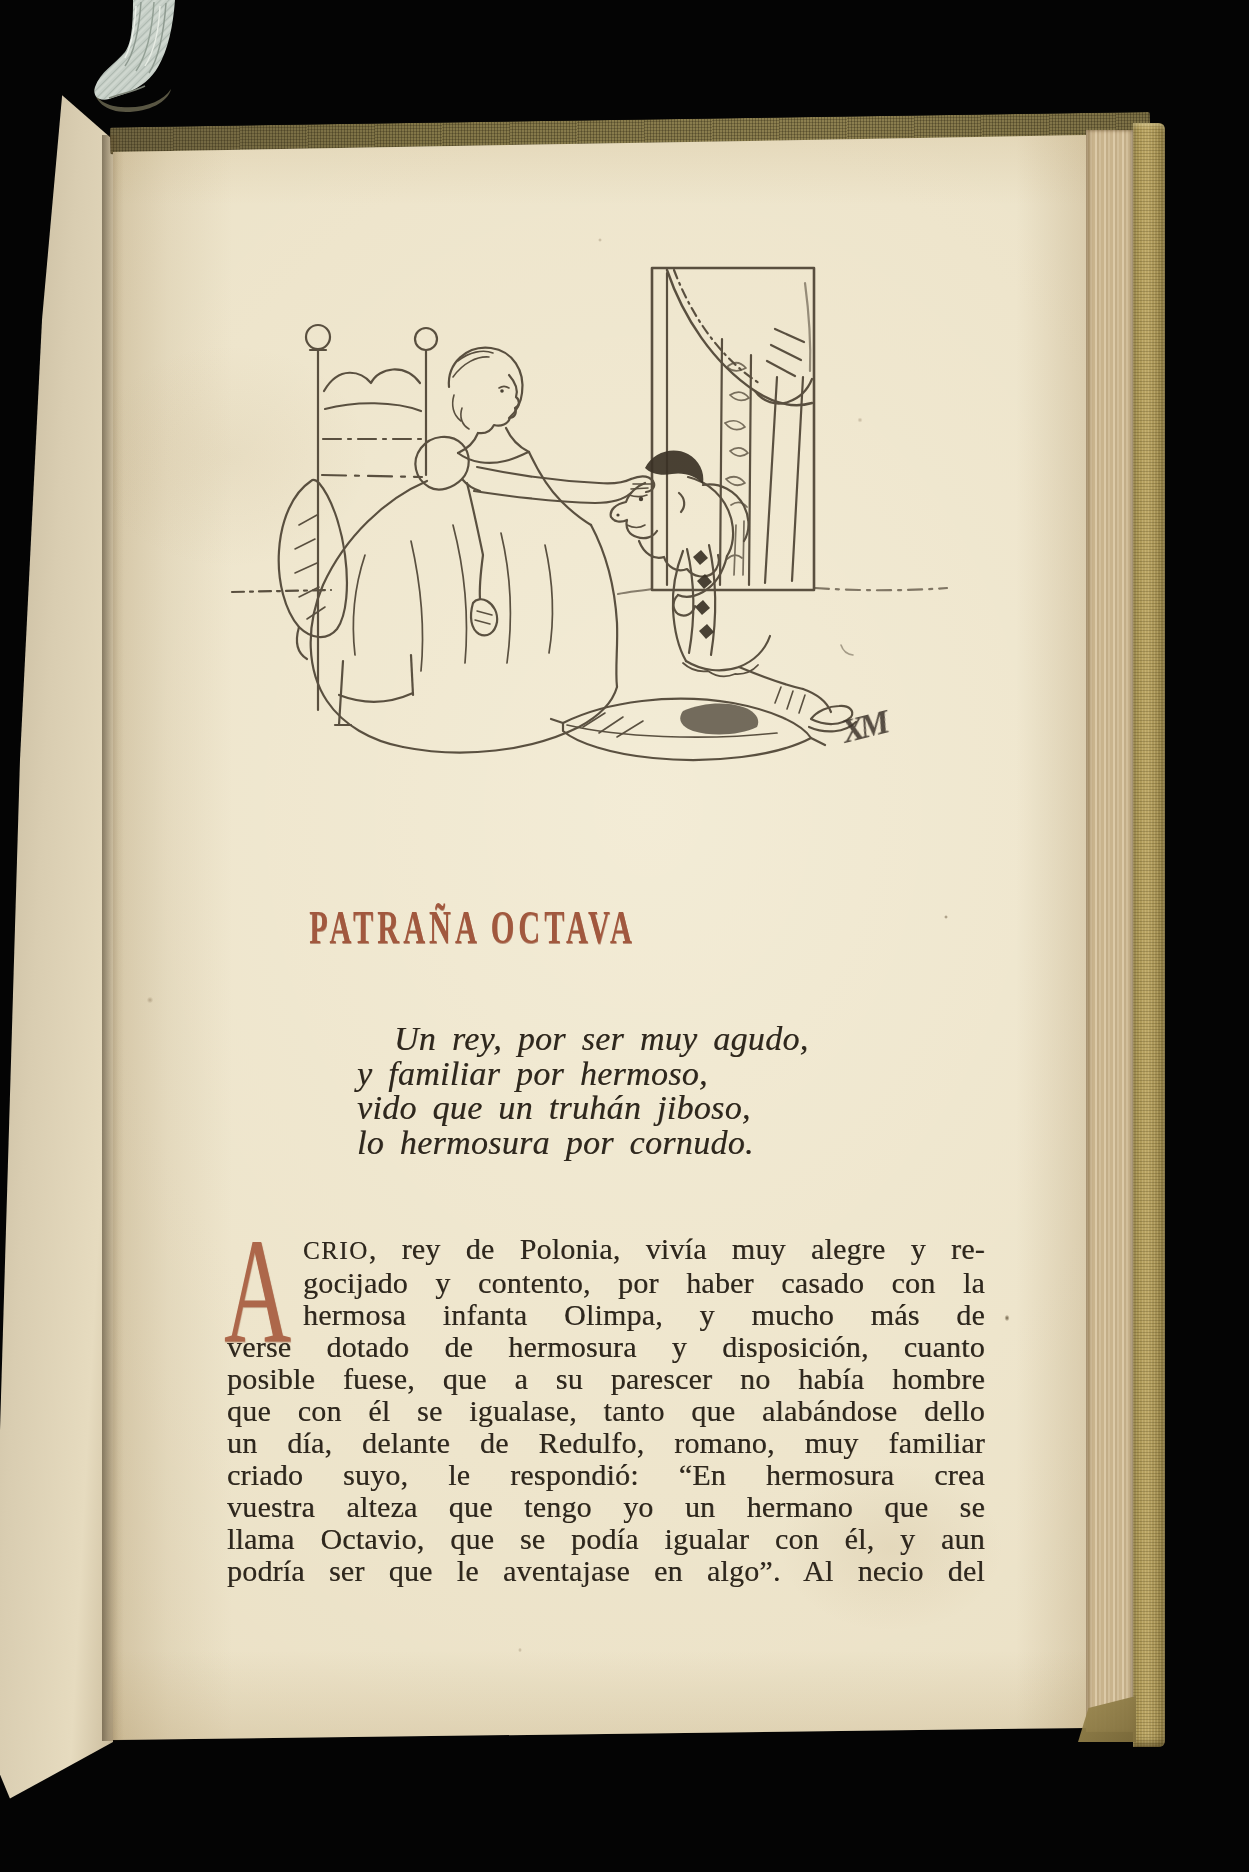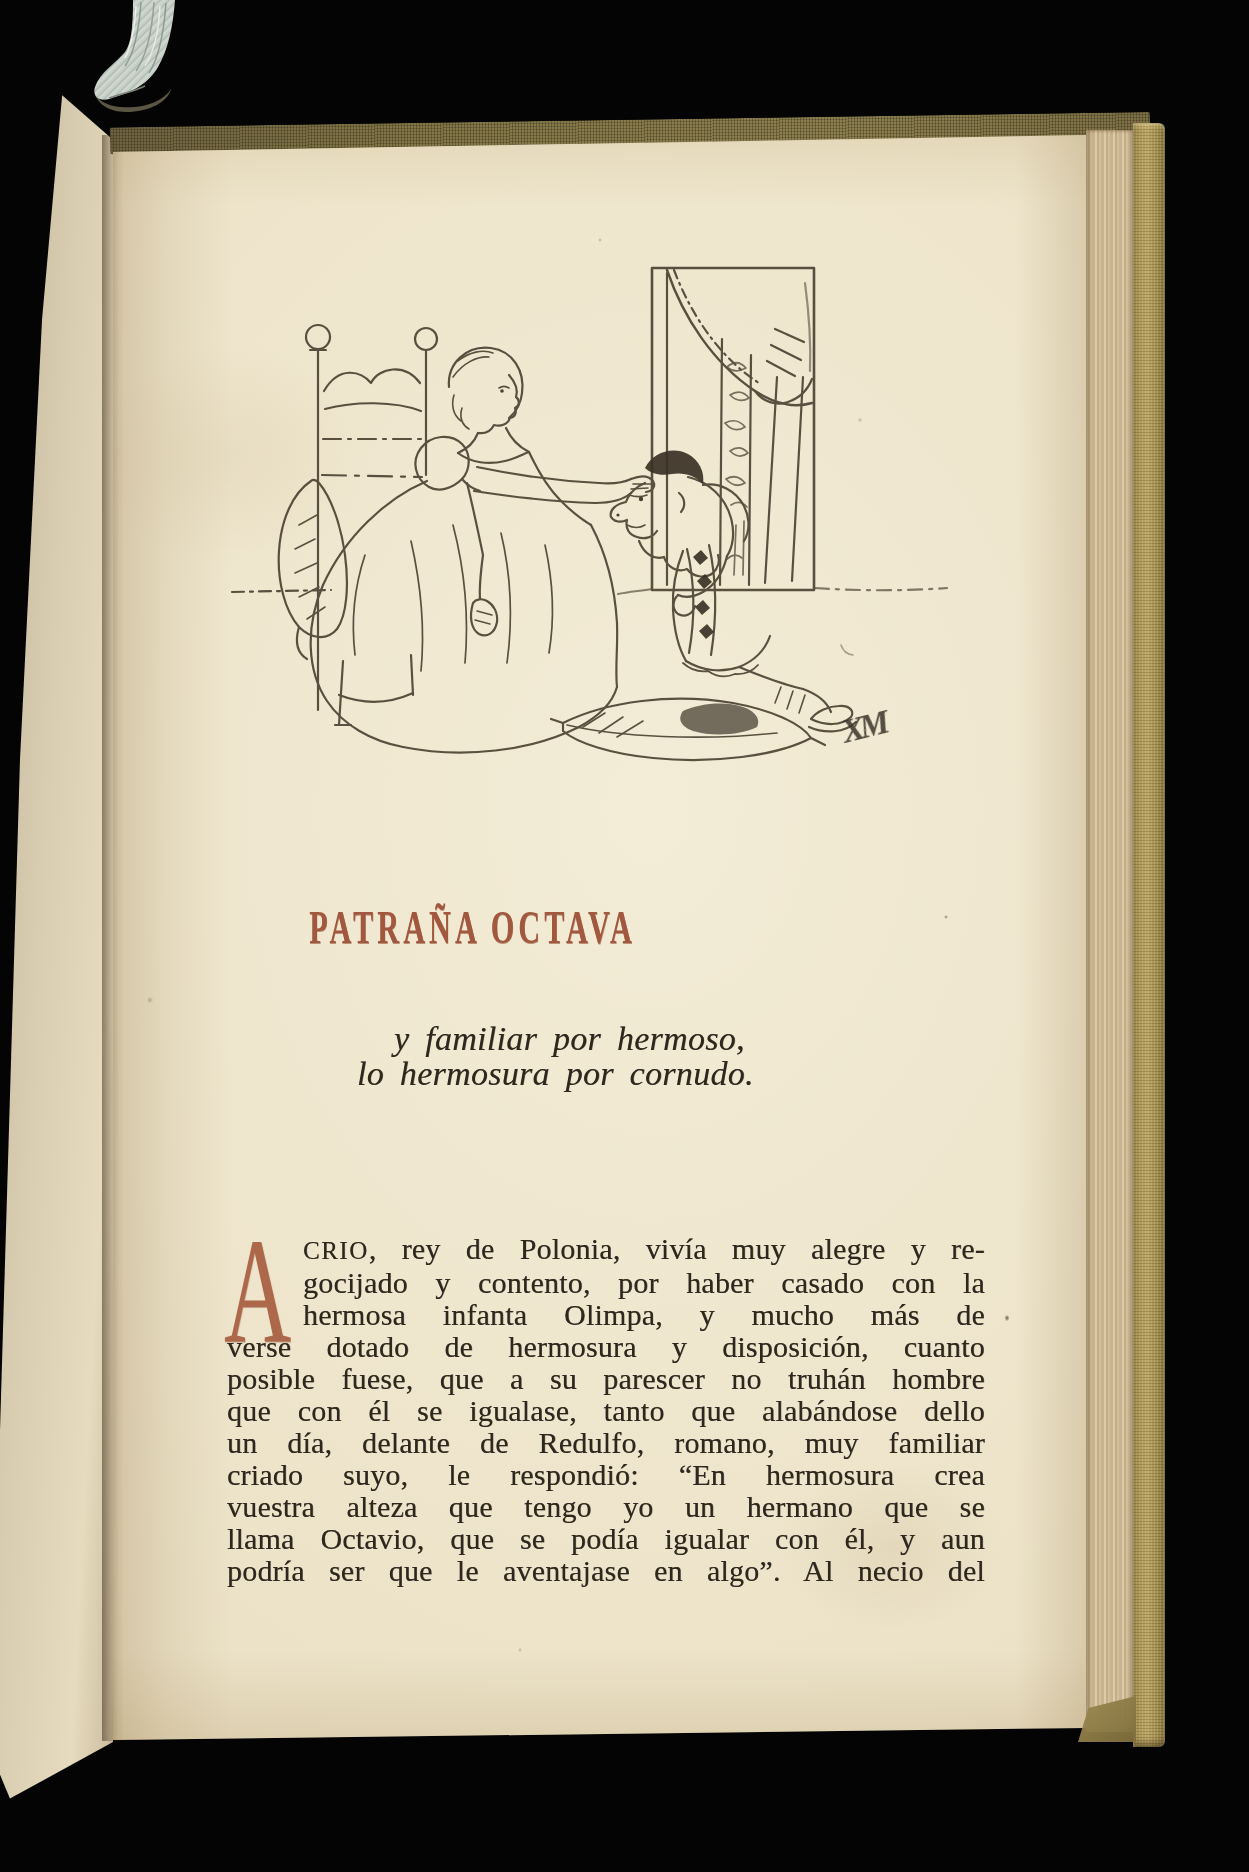--- a/index.html
+++ b/index.html
@@ -258,32 +258,34 @@
     </g>
 
     <text x="630" y="518" transform="rotate(-14 630 518)" font-family="Liberation Serif, serif" font-style="italic" font-weight="700" font-size="34" letter-spacing="-5" fill="#3c332a" opacity=".85">XM</text>
   </svg>
 
   <div class="chapter-title">
     <span>PATRAÑA OCTAVA</span>
   </div>
 
   <div class="verse">
+    <div class="verse-line">Un rey, por ser muy agudo,</div>
     <div class="verse-line">y familiar por hermoso,</div>
+    <div class="verse-line">vido que un truhán jiboso,</div>
     <div class="verse-line">lo hermosura por cornudo.</div>
   </div>
 
   <div class="dropcap">A</div>
 
   <div class="paragraph">
     <div class="bline indent"><span class="sc">crio</span><span>, rey de Polonia, vivía muy alegre y re-</span></div>
     <div class="bline indent">gocijado y contento, por haber casado con la</div>
     <div class="bline indent">hermosa infanta Olimpa, y mucho más de</div>
     <div class="bline">verse dotado de hermosura y disposición, cuanto</div>
-    <div class="bline">posible fuese, que a su parescer no truhán hombre</div>
+    <div class="bline">posible fuese, que a su parescer no había hombre</div>
     <div class="bline">que con él se igualase, tanto que alabándose dello</div>
     <div class="bline">un día, delante de Redulfo, romano, muy familiar</div>
     <div class="bline">criado suyo, le respondió: “En hermosura crea</div>
     <div class="bline">vuestra alteza que tengo yo un hermano que se</div>
     <div class="bline">llama Octavio, que se podía igualar con él, y aun</div>
     <div class="bline">podría ser que le aventajase en algo”. Al necio del</div>
   </div>
 
 </div>
 

